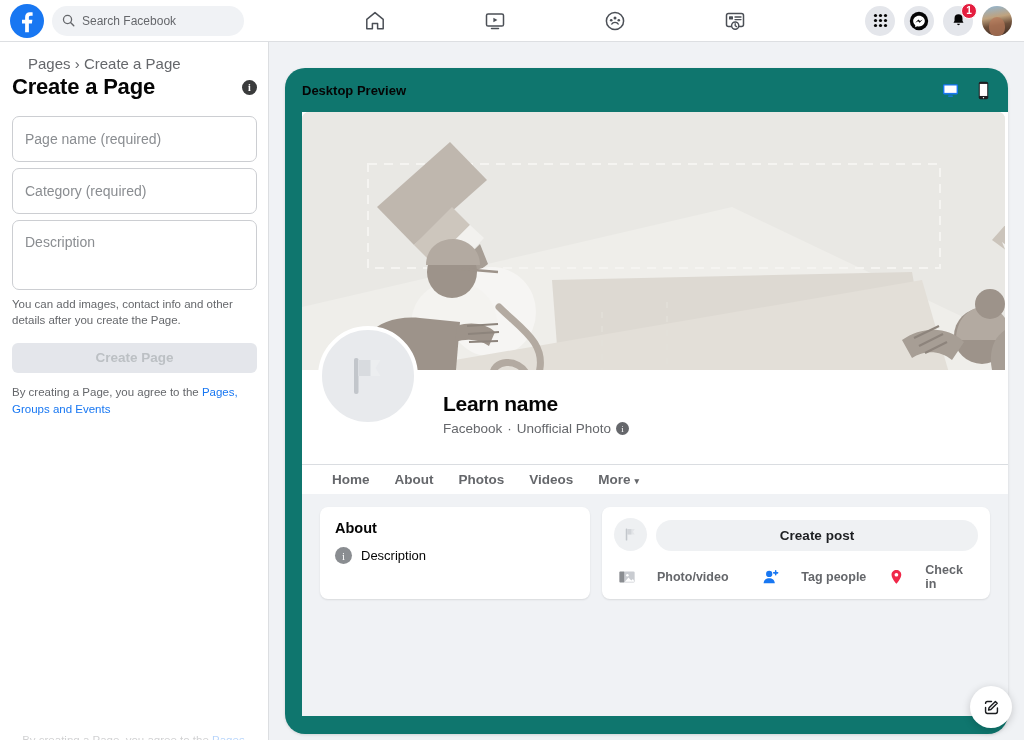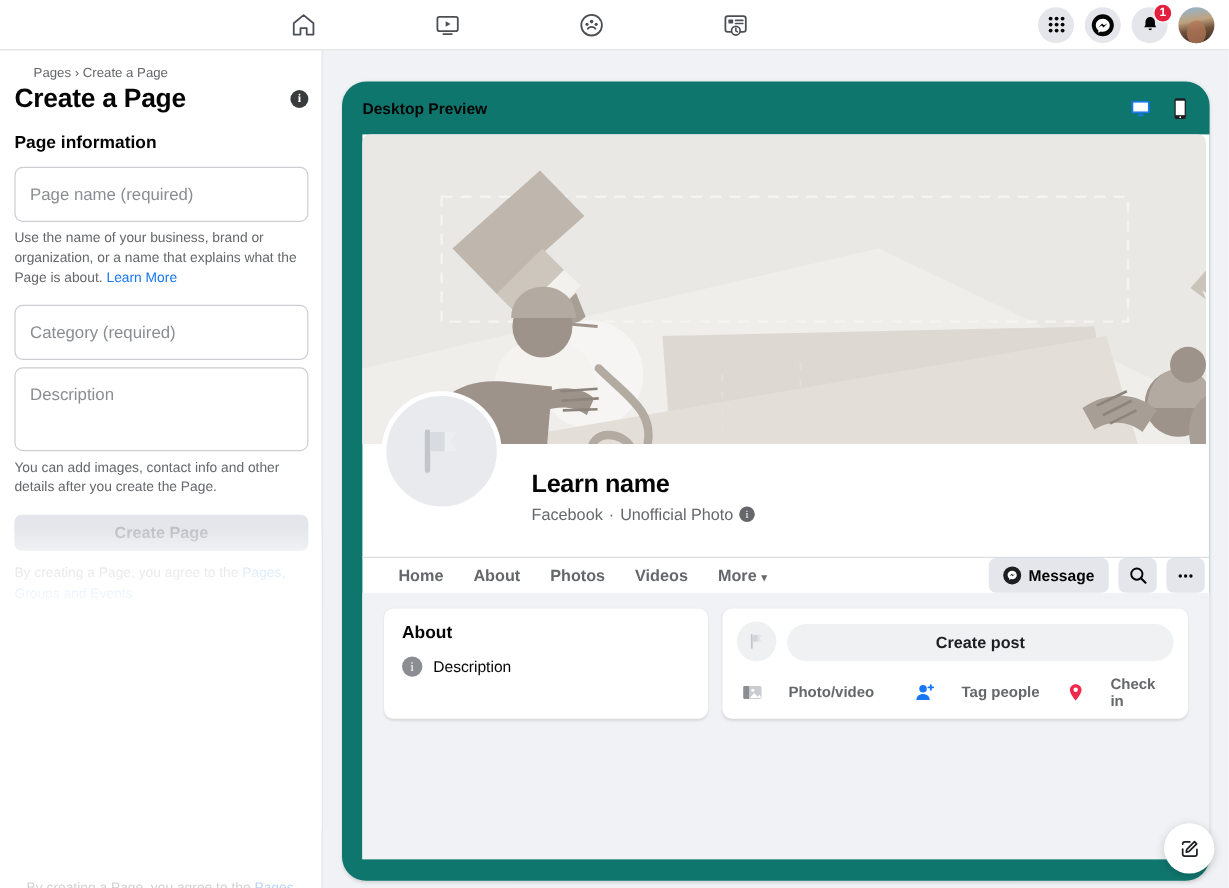--- a/index.html
+++ b/index.html
@@ -47,21 +47,21 @@
     content:''; position:absolute; left:7px; top:11px; width:16px; height:19px;
     border-radius:50% 50% 42% 42%; background: rgba(180,120,90,.75);
   }
 
   
   .sidebar {
     position: absolute; top: 42px; left: 0; width: 269px; height: 698px;
     background: #ffffff; border-right: 1px solid #dcdee1; overflow: hidden;
   }
   .side-inner { position: absolute; top: 0; left: 0; width: 269px; padding: 13px 12px 0 12px; }
-  .breadcrumb { font-size: 11px; color: #65676b; margin-bottom: 2px; padding-left: 16px; }
+  .breadcrumb { font-size: 15px; color: #65676b; margin-bottom: 2px; padding-left: 16px; }
   .title-row { display: flex; align-items: flex-start; justify-content: space-between; }
   .page-title { font-size: 22px; font-weight: bold; letter-spacing: -.2px; margin: 0 0 16px 0; }
   .info-dark {
     width: 15px; height: 15px; border-radius: 50%; background: #3a3b3c; flex: none;
     margin-top: 6px; display: flex; align-items: center; justify-content: center;
     color: #fff; font-size: 10px; font-weight: bold; font-family: "Liberation Serif", serif;
   }
   .sec-title { font-size: 14.5px; font-weight: bold; margin: 0 0 12px 0; }
   .field {
     width: 245px; height: 46px; border: 1px solid #ccced2; border-radius: 7px;
@@ -160,20 +160,34 @@
     border-radius: 50%; background: #fff; box-shadow: 0 2px 8px rgba(0,0,0,.18);
     display: flex; align-items: center; justify-content: center; cursor: pointer; z-index: 30;
   }
 </style>
 </head>
 <body>
 
 <div id="app">
 
   <div class="topbar">
+    <div class="tb-left">
+      <div class="fb-logo">
+        <svg width="30" height="30" viewBox="0 0 24 24">
+            <path fill="#fff" d="M13.5 21v-7h2.4l.4-3h-2.8V9.2c0-.9.25-1.5 1.5-1.5H16.5V5.1C16.2 5.05 15.3 5 14.2 5c-2.2 0-3.7 1.35-3.7 3.85V11H8v3h2.5v7z"></path>
+          </svg>
+      </div>
+      <div class="search-pill">
+        <svg width="13" height="13" viewBox="0 0 16 16">
+            <circle cx="6.8" cy="6.8" r="5" fill="none" stroke="#65676b" stroke-width="1.6"></circle>
+            <line x1="10.5" y1="10.5" x2="14.5" y2="14.5" stroke="#65676b" stroke-width="1.7" stroke-linecap="round"></line>
+          </svg>
+        <span class="ph">Search Facebook</span>
+      </div>
+    </div>
 
     <div class="tb-center">
       <div class="nav-ico">
         <svg width="24" height="24" viewBox="0 0 24 24">
             <path d="M12 3.6 3.8 10.4v9.4h5.6v-5.3h5.2v5.3h5.6v-9.4z" fill="none" stroke="#4b4f56" stroke-width="1.5" stroke-linejoin="round"></path>
           </svg>
       </div>
       <div class="nav-ico">
         <svg width="24" height="24" viewBox="0 0 24 24">
             <rect x="3.5" y="5" width="17" height="12" rx="1.6" fill="none" stroke="#4b4f56" stroke-width="1.5"></rect>
@@ -242,29 +256,24 @@
         <span>Pages</span>
         <span>›</span>
         <span>Create a Page</span>
       </div>
 
       <div class="title-row">
         <h1 class="page-title">Create a Page</h1>
         <div class="info-dark">i</div>
       </div>
 
-      <h2 class="sec-title">Page information</h2>
 
       <div class="field">
         <span>Page name (required)</span>
       </div>
-      <p class="helper">
-        <span>Use the name of your business, brand or organization, or a name that explains what the Page is about.</span>
-        <span class="lnk">Learn More</span>
-      </p>
 
       <div class="field">
         <span>Category (required)</span>
       </div>
 
       <div class="field tall">
         <span>Description</span>
       </div>
       <p class="helper">You can add images, contact info and other details after you create the Page.</p>
 
@@ -389,45 +398,20 @@
           </div>
         </div>
 
         <div class="tabbar">
           <div class="tab"><span>Home</span></div>
           <div class="tab"><span>About</span></div>
           <div class="tab"><span>Photos</span></div>
           <div class="tab"><span>Videos</span></div>
           <div class="tab"><span>More</span><span class="car">▾</span></div>
 
-          <div class="tb-actions">
-            <div class="act-btn">
-              <span class="msg-dot">
-                <svg width="11" height="11" viewBox="0 0 24 24">
-                    <path d="M12 3.4C7.3 3.4 3.6 6.9 3.6 11.2c0 2.4 1.2 4.6 3 6v3l2.8-1.6c.8.2 1.7.3 2.6.3 4.7 0 8.4-3.5 8.4-7.7S16.7 3.4 12 3.4zm.9 10.3-2.2-2.3-4.1 2.3 4.6-4.8 2.2 2.3 4-2.3z" fill="#fff"></path>
-                  </svg>
-              </span>
-              <span>Message</span>
-            </div>
-            <div class="act-btn act-sq">
-              <svg width="15" height="15" viewBox="0 0 16 16">
-                  <circle cx="6.8" cy="6.8" r="5" fill="none" stroke="#050505" stroke-width="1.7"></circle>
-                  <line x1="10.5" y1="10.5" x2="14.5" y2="14.5" stroke="#050505" stroke-width="1.9" stroke-linecap="round"></line>
-                </svg>
-            </div>
-            <div class="act-btn act-sq">
-              <svg width="16" height="16" viewBox="0 0 18 18">
-                  <g fill="#050505">
-                    <circle cx="4" cy="9" r="1.6"></circle>
-                    <circle cx="9" cy="9" r="1.6"></circle>
-                    <circle cx="14" cy="9" r="1.6"></circle>
-                  </g>
-                </svg>
-            </div>
-          </div>
         </div>
 
         <div class="body-area">
           <div class="cols">
 
             <div class="card about-card">
               <div class="about-h">About</div>
               <div class="about-row">
                 <span class="about-ico">i</span>
                 <span>Description</span>

